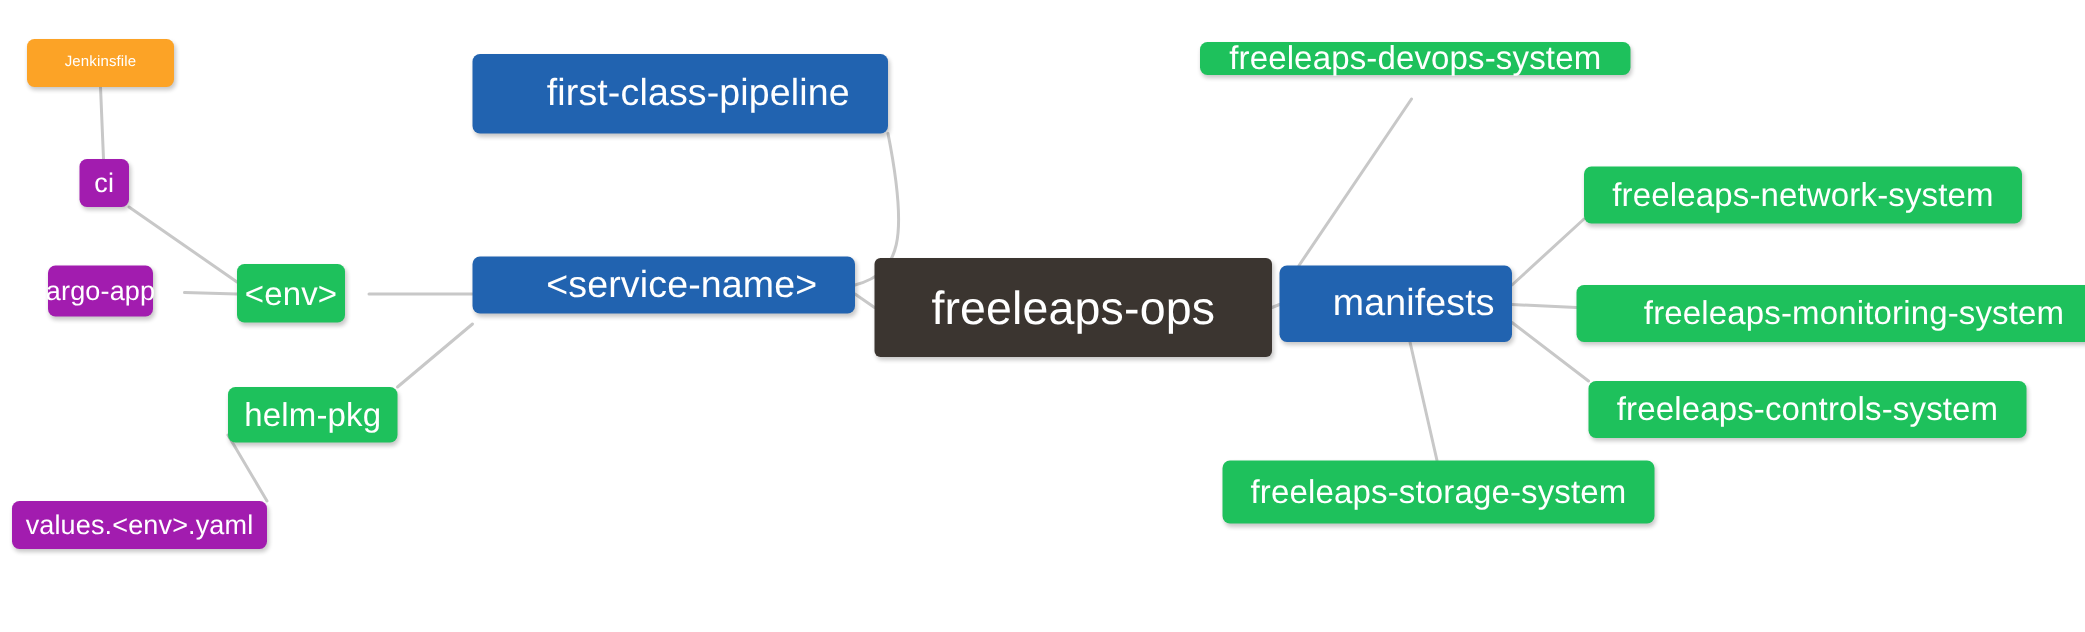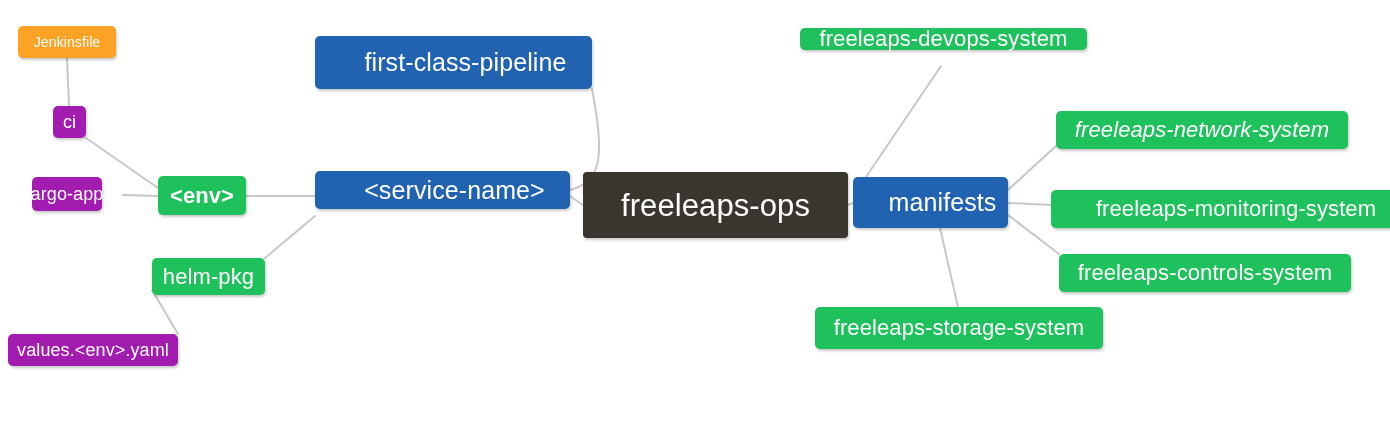--- a/index.html
+++ b/index.html
@@ -45,21 +45,21 @@
   }
   .node.lvl-blue   { background: #2163b0; }
   .node.lvl-green  { background: #1ec15c; }
   .node.lvl-orange { background: #fca326; }
   .node.lvl-red    { background: #a21caf; }
 
   .sz-xl { font-size: 30px; }
   .sz-lg { font-size: 25px; padding-left: 24px; }
   .sz-md { font-size: 22px; }
   .sz-sm { font-size: 18px; }
-  .sz-xs { font-size: 14px; }
+  .sz-xs { font-size: 10px; }
 </style>
 </head>
 <body>
 
 <div id="mindmap">
   <svg id="edge-layer" viewBox="0 0 1390 421" preserveAspectRatio="none" aria-hidden="true">
       <path d="M 583 205 L 570 196" fill="none" stroke="#c8c8c8" stroke-width="2" stroke-linecap="round"></path>
       <path d="M 570 190 C 600 182 606 160 592 89" fill="none" stroke="#c8c8c8" stroke-width="2" stroke-linecap="round"></path>
       <path d="M 315 196 L 246 196" fill="none" stroke="#c8c8c8" stroke-width="2" stroke-linecap="round"></path>
       <path d="M 315 216 L 265 258" fill="none" stroke="#c8c8c8" stroke-width="2" stroke-linecap="round"></path>
@@ -72,25 +72,25 @@
       <path d="M 1008 190 L 1056 146" fill="none" stroke="#c8c8c8" stroke-width="2" stroke-linecap="round"></path>
       <path d="M 1008 203 L 1051 205" fill="none" stroke="#c8c8c8" stroke-width="2" stroke-linecap="round"></path>
       <path d="M 1008 215 L 1059 254" fill="none" stroke="#c8c8c8" stroke-width="2" stroke-linecap="round"></path>
       <path d="M 940 228 L 958 307" fill="none" stroke="#c8c8c8" stroke-width="2" stroke-linecap="round"></path>
     </svg>
   <div id="node-layer">
       <div class="node lvl-root sz-xl" style="left: 583px; top: 172px; width: 265px; height: 66px;">freeleaps-ops</div>
       <div class="node lvl-blue sz-lg" style="left: 315px; top: 171px; width: 255px; height: 38px;">&lt;service-name&gt;</div>
       <div class="node lvl-blue sz-lg" style="left: 315px; top: 36px; width: 277px; height: 53px;">first-class-pipeline</div>
       <div class="node lvl-blue sz-lg" style="left: 853px; top: 177px; width: 155px; height: 51px;">manifests</div>
-      <div class="node lvl-green sz-md" style="left: 158px; top: 176px; width: 88px; height: 39px; font-weight: bold;">&lt;env&gt;</div>
+      <div class="node lvl-green sz-md" style="left: 158px; top: 176px; width: 72px; height: 39px;">&lt;env&gt;</div>
       <div class="node lvl-green sz-md" style="left: 152px; top: 258px; width: 113px; height: 37px;">helm-pkg</div>
       <div class="node lvl-red sz-sm" style="left: 53px; top: 106px; width: 33px; height: 32px;">ci</div>
       <div class="node lvl-orange sz-xs" style="left: 18px; top: 26px; width: 98px; height: 32px;">Jenkinsfile</div>
       <div class="node lvl-red sz-sm" style="left: 32px; top: 177px; width: 70px; height: 34px;">argo-app</div>
       <div class="node lvl-red sz-sm" style="left: 8px; top: 334px; width: 170px; height: 32px;">values.&lt;env&gt;.yaml</div>
       <div class="node lvl-green sz-md" style="left: 800px; top: 28px; width: 287px; height: 22px;">freeleaps-devops-system</div>
-      <div class="node lvl-green sz-md" style="left: 1056px; top: 111px; width: 292px; height: 38px; font-style: italic;">freeleaps-network-system</div>
+      <div class="node lvl-green sz-md" style="left: 1056px; top: 111px; width: 292px; height: 38px;">freeleaps-network-system</div>
       <div class="node lvl-green sz-md" style="left: 1051px; top: 190px; width: 370px; height: 38px;">freeleaps-monitoring-system</div>
       <div class="node lvl-green sz-md" style="left: 1059px; top: 254px; width: 292px; height: 38px;">freeleaps-controls-system</div>
       <div class="node lvl-green sz-md" style="left: 815px; top: 307px; width: 288px; height: 42px;">freeleaps-storage-system</div>
     </div>
 </div>
 
 </body></html>

